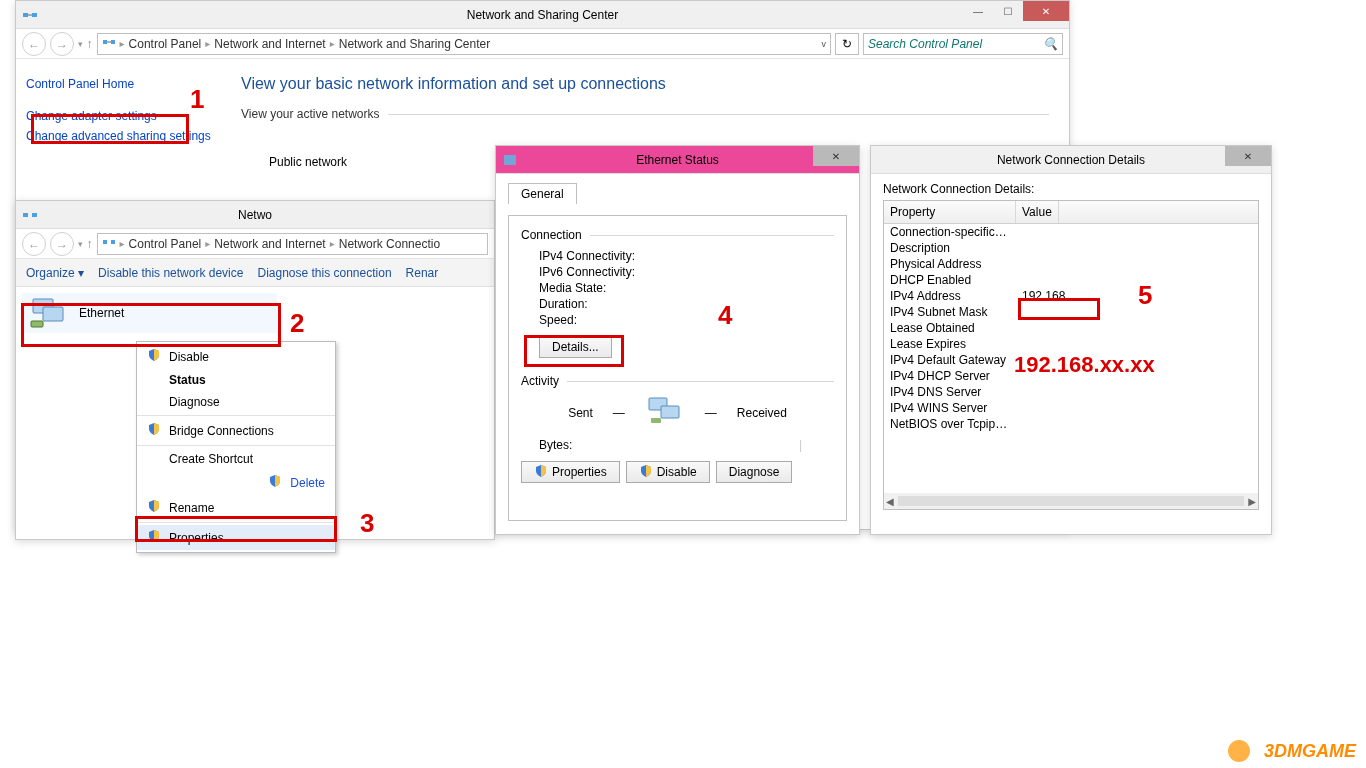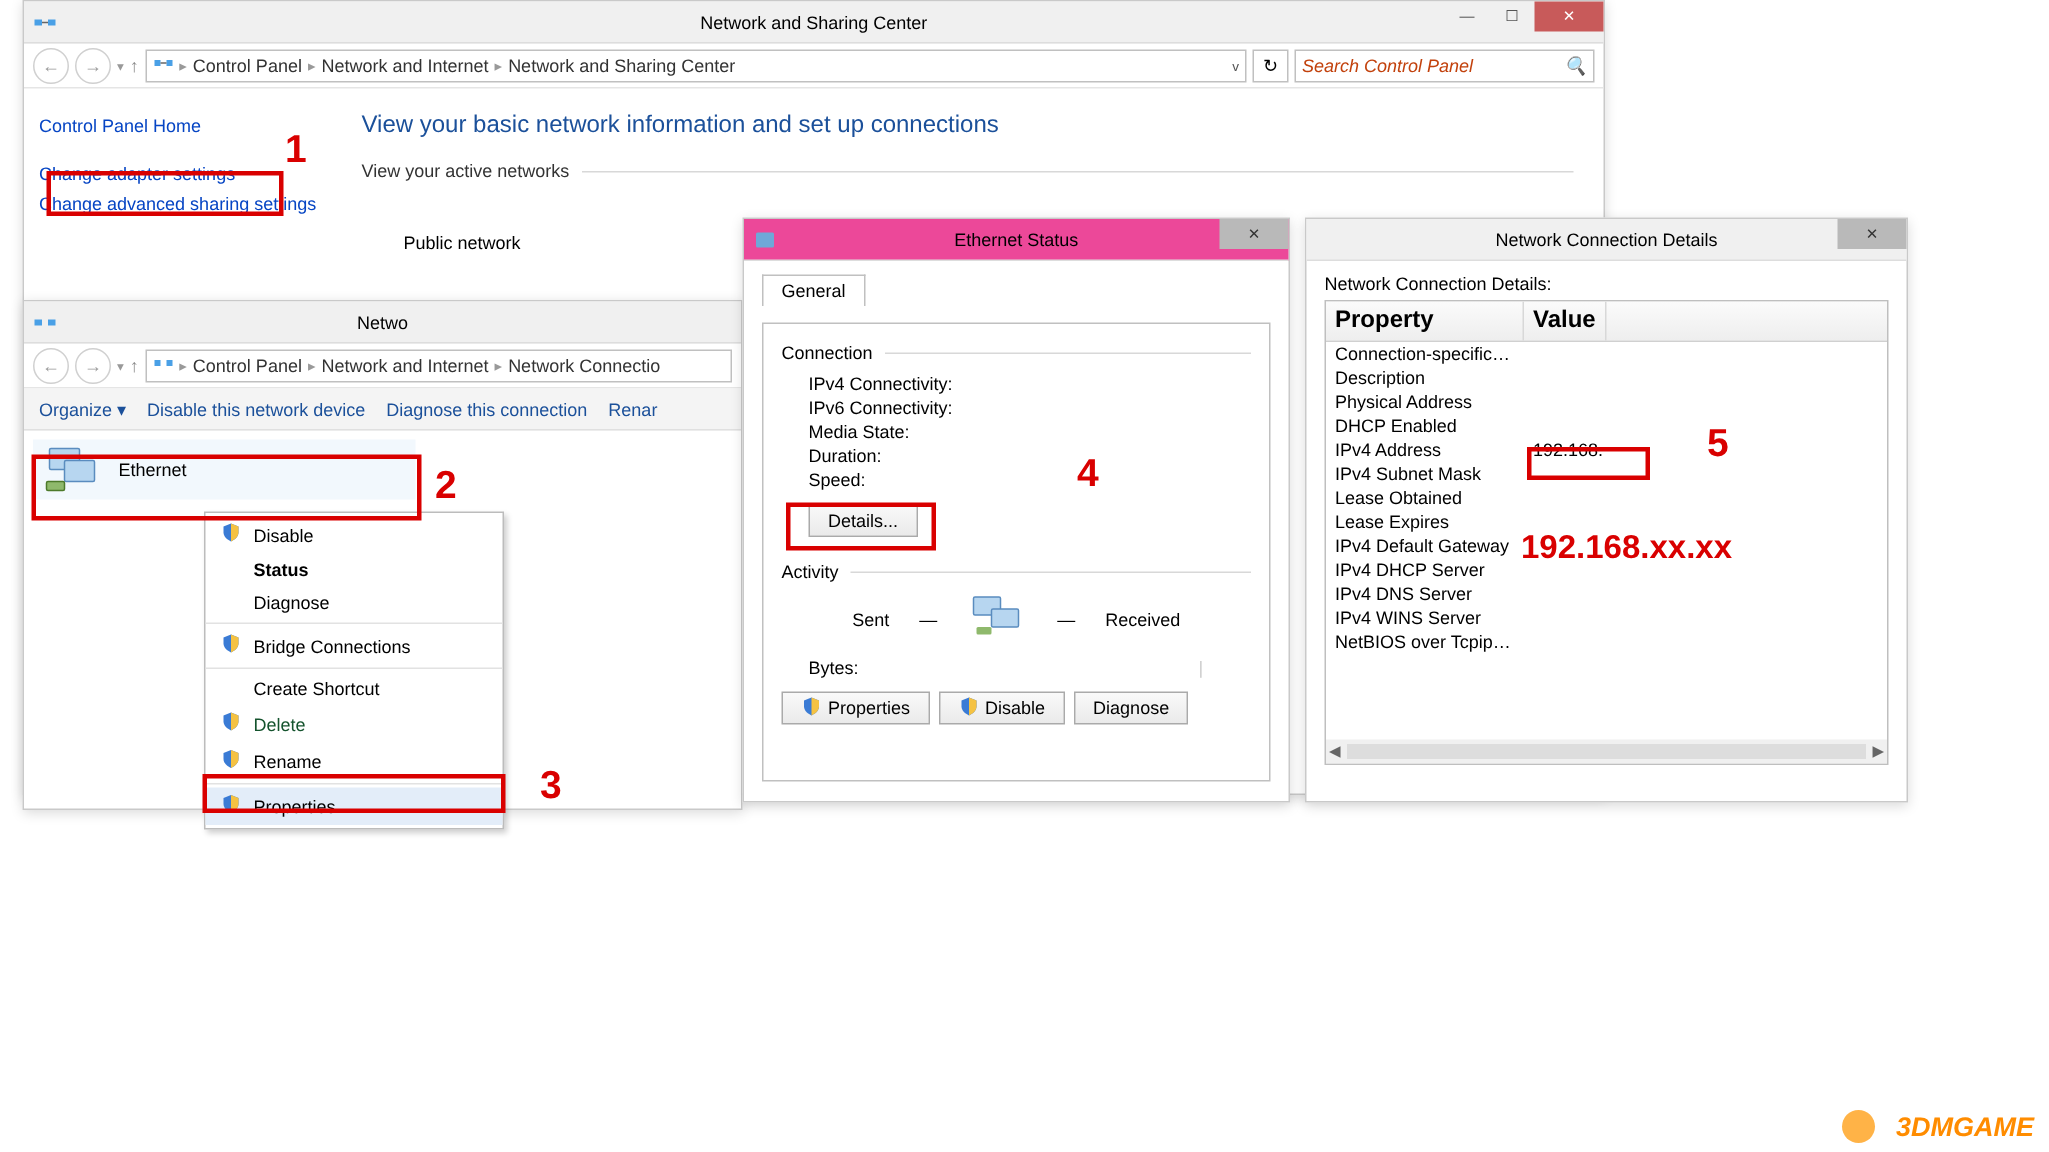--- a/index.html
+++ b/index.html
@@ -10,41 +10,41 @@
   .titlebar .controls > div { width:30px; height:20px; display:flex; align-items:center; justify-content:center; font-size:10px; color:#555; cursor:default; }
   .titlebar .controls .close { background:#c85a5a; color:#fff; width:46px; }
   .titlebar .controls .close-dark { background:#b9b9b9; color:#333; width:46px; }
   .titlebar .tb-icon { position:absolute; left:6px; top:6px; width:16px; height:16px; }
   .nav-row { height:30px; display:flex; align-items:center; gap:4px; padding:0 6px; border-bottom:1px solid #e5e5e5; }
   .nav-arrow { width:24px; height:24px; border:1px solid #d0d0d0; border-radius:50%; display:flex; align-items:center; justify-content:center; color:#999; font-size:12px; }
   .address { flex:1; height:22px; border:1px solid #c0c0c0; display:flex; align-items:center; padding:0 4px; font-size:12px; color:#333; gap:4px; }
   .address .crumb { color:#333; }
   .address .sep { color:#999; font-size:10px; }
   .refresh { width:24px; height:22px; border:1px solid #c0c0c0; display:flex; align-items:center; justify-content:center; font-size:12px; }
-  .search { width:200px; height:22px; border:1px solid #c0c0c0; display:flex; align-items:center; padding:0 4px; color:#c2410c; font-style:italic; justify-content:space-between;gap:34px; }
+  .search { width:200px; height:22px; border:1px solid #c0c0c0; display:flex; align-items:center; padding:0 4px; color:#0f766e; font-style:italic; justify-content:space-between;gap:34px; }
   
   #w-main { left:15px; top:0; width:1055px; height:530px; }
   #w-main .body { display:flex; height:calc(100% - 58px); }
   #w-main .side { width:205px; padding:12px 10px; }
   #w-main .side a { display:block; color:#0645c4; margin:6px 0; cursor:pointer; }
   #w-main .main { flex:1; padding:12px 20px; }
   #w-main .main h3 { font-weight:normal; color:#1b509a; font-size:16px; margin:4px 0 14px 0; }
   .fieldset-label { color:#333; margin:6px 0 4px; display:flex; align-items:center; }
   .fieldset-label .line { flex:1; border-top:1px solid #d8d8d8; margin-left:8px; }
   
   #w-conn { left:15px; top:200px; width:480px; height:340px; }
   .toolbar { height:28px; background:#f4f4f4; border-bottom:1px solid #e0e0e0; display:flex; align-items:center; gap:14px; padding:0 10px; color:#1b509a; font-size:12px; }
   .toolbar .drop { color:#1b509a; }
   .conn-tile { display:flex; align-items:center; gap:8px; background:#f2f8fd; border:1px solid transparent; width:255px; height:40px; padding:4px 6px; margin:6px;text-align:center; }
   .net-icon { width:42px; height:32px; position:relative; }
   .net-icon svg { width:42px; height:32px; }
   
   .ctx { position:absolute; background:#fff; border:1px solid #bcbcbc; box-shadow:2px 2px 4px rgba(0,0,0,.2); width:200px; padding:2px 0; }
   .ctx .item { display:flex; align-items:center; gap:8px; padding:4px 10px; font-size:12px; }
-  .ctx .item.disabled { color:#14532d; }
+  .ctx .item.disabled { color:#1d4ed8;justify-content:flex-end; }
   .ctx .item.hover { background:#e3edf9; }
   .ctx .item strong { font-weight:bold; }
   .ctx .sep { border-top:1px solid #e2e2e2; margin:2px 0; }
   .shield { width:14px; height:14px; }
   
   #w-status { left:495px; top:145px; width:365px; height:390px; }
   #w-status .titlebar { background:#ec4899; }
   #w-status .inner { padding:8px 12px 4px 12px; }
   .tab { display:inline-block; border:1px solid #c0c0c0; border-bottom:none; background:#fff; padding:3px 12px; position:relative; top:1px; }
   .tab-body { border:1px solid #c0c0c0; padding:10px 12px; background:#fff; height:306px;margin-top:12px; }
@@ -53,21 +53,21 @@
   .kv { display:flex; justify-content:flex-start; padding:1px 0 1px 18px; font-size:12px; }
   .kv span:first-child { width:140px; }
   .btn { display:inline-flex; align-items:center; justify-content:center; border:1px solid #aaa; background:linear-gradient(#f9f9f9,#eaeaea); height:22px; padding:0 12px; font-size:12px; }
   .btn .ic { margin-right:4px; }
   .activity { display:flex; align-items:center; justify-content:center; gap:20px; margin:8px 0; }
   .status-btn-row { display:flex; gap:6px; margin-top:8px; }
   
   #w-details { left:870px; top:145px; width:402px; height:390px; }
   #w-details .body { padding:8px 12px; }
   .det-table { border:1px solid #bfbfbf; height:310px; width:100%; overflow:auto; position:relative; }
-  .det-head { display:flex; background:linear-gradient(#fbfbfb,#eee); border-bottom:1px solid #d0d0d0; font-size:16px;font-weight:bold; }
+  .det-head { display:flex; background:linear-gradient(#fbfbfb,#eee); border-bottom:1px solid #d0d0d0; font-size:12px; }
   .det-head > div { padding:4px 6px; border-right:1px solid #d8d8d8; }
   .det-head > div:first-child { width:132px; }
   .det-row { display:flex; font-size:12px; }
   .det-row > div { padding:1px 6px; }
   .det-row > div:first-child { width:132px; overflow:hidden; white-space:nowrap; text-overflow:ellipsis; }
   .scroll-h { position:absolute; left:0; right:0; bottom:0; height:16px; background:#f0f0f0; display:flex; align-items:center; justify-content:space-between; padding:0 2px; font-size:10px; color:#666; }
   .scroll-h .track { flex:1; height:10px; background:#ddd; margin:0 4px; }
   
   .redbox { position:absolute; border:3px solid #d90000; pointer-events:none; }
   .rednum { position:absolute; color:#d90000; font-weight:bold; font-size:26px; pointer-events:none; }

